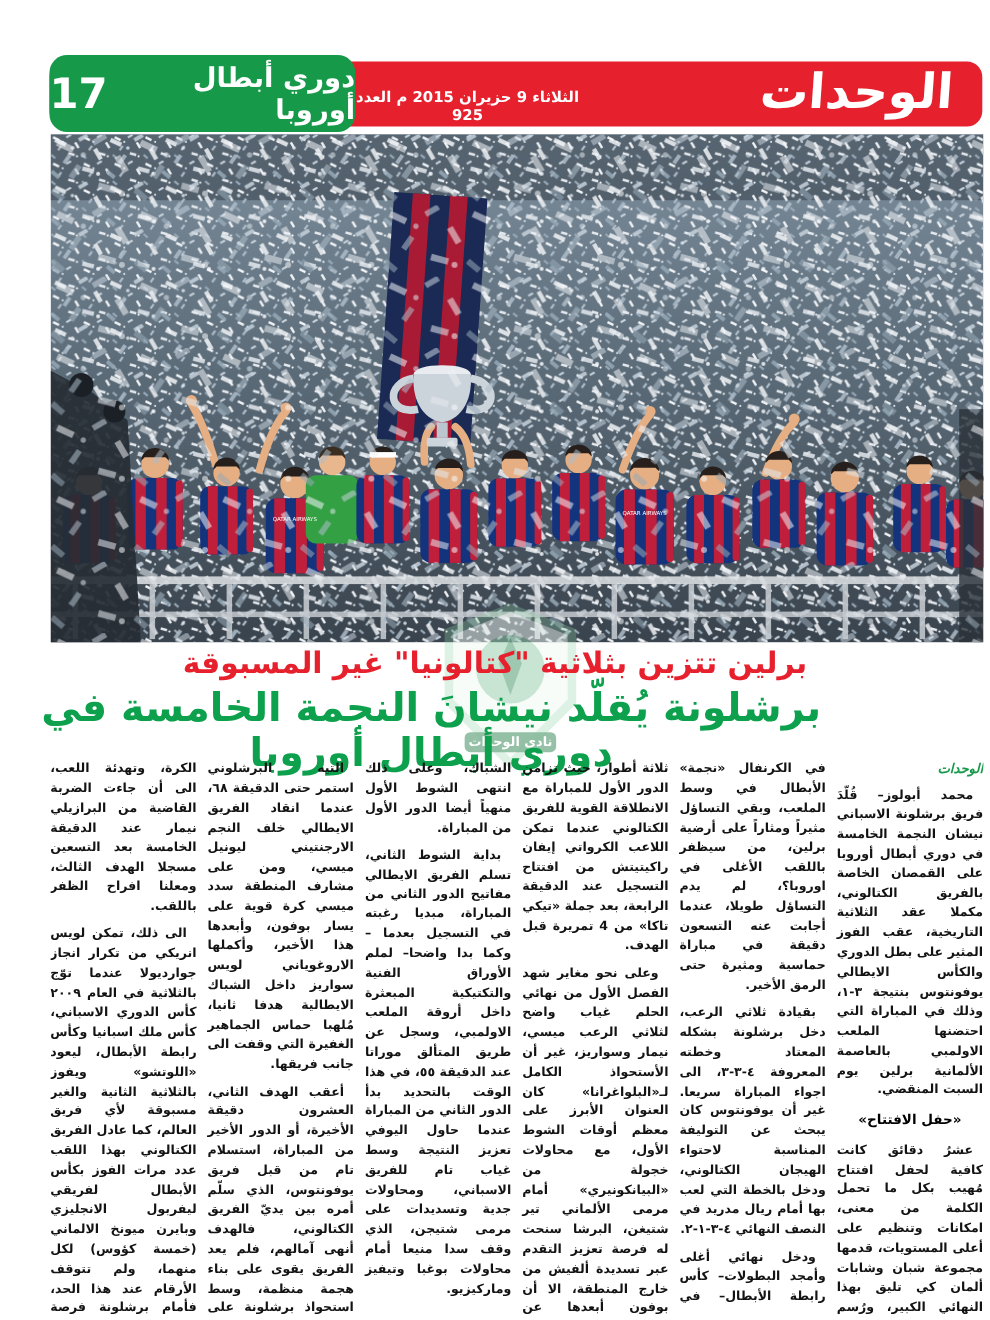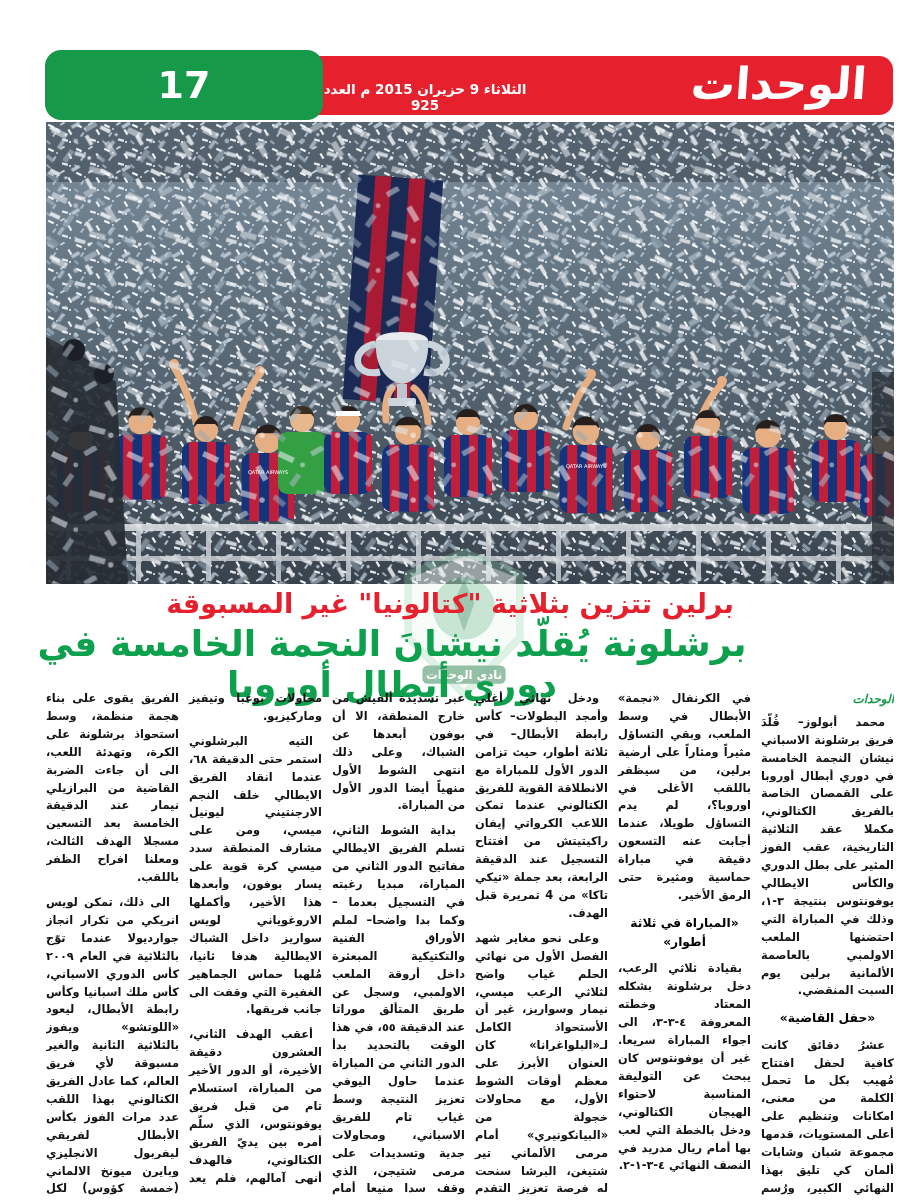--- a/index.html
+++ b/index.html
@@ -35,20 +35,21 @@
 </head>
 <body>
 
 <div class="page">
 
   <div class="banner">
     <div class="brand">الوحدات</div>
     <div class="dateline">الثلاثاء 9 حزيران 2015 م العدد 925</div>
   </div>
   <div class="badge">
+    <span class="t">دوري أبطال أوروبا</span>
     <span class="n">17</span>
   </div>
 
   <svg class="photo" viewBox="0 0 848 462" xmlns="http://www.w3.org/2000/svg">
     <defs>
       <linearGradient id="bgG" x1="0" y1="0" x2="0" y2="1">
         <stop offset="0" stop-color="#7e8f9e"></stop>
           <stop offset=".45" stop-color="#5c6c79"></stop>
           <stop offset="1" stop-color="#39434d"></stop>
       </linearGradient>
@@ -179,23 +180,22 @@
   </svg>
 
   <div class="kicker">برلين تتزين بثلاثية "كتالونيا" غير المسبوقة</div>
   <div class="mainhead">برشلونة يُقلّد نيشانَ النجمة الخامسة في دوري أبطال أوروبا</div>
 
   <div class="bodywrap">
     <div class="flow">
       <div class="source-tag">الوحدات</div>
       <div>
           <p class="p">محمد أبولوز– قُلّدَ فريق برشلونة الاسباني نيشان النجمة الخامسة في دوري أبطال أوروبا على القمصان الخاصة بالفريق الكتالوني، مكملا عقد الثلاثية التاريخية، عقب الفوز المثير على بطل الدوري والكأس الايطالي يوفونتوس بنتيجة ٣-١، وذلك في المباراة التي احتضنها الملعب الاولمبي بالعاصمة الألمانية برلين يوم السبت المنقضي.</p>
-          <p class="h">«حفل القاضية»</p>
+          <p class="h">«حفل الافتتاح»</p>
           <p class="p">عشرُ دقائق كانت كافية لحفل افتتاح مُهيب بكل ما تحمل الكلمة من معنى، امكانات وتنظيم على أعلى المستويات، قدمها مجموعة شبان وشابات ألمان كي تليق بهذا النهائي الكبير، ورُسم في الكرنفال «نجمة» الأبطال في وسط الملعب، وبقي التساؤل مثيراً ومثاراً على أرضية برلين، من سيظفر باللقب الأغلى في اوروبا؟، لم يدم التساؤل طويلا، عندما أجابت عنه التسعون دقيقة في مباراة حماسية ومثيرة حتى الرمق الأخير.</p>
-          <p class="h">«المباراة في ثلاثة أطوار»</p>
           <p class="p">بقيادة ثلاثي الرعب، دخل برشلونة بشكله المعتاد وخطته المعروفة ٤-٣-٣، الى اجواء المباراة سريعا. غير أن يوفونتوس كان يبحث عن التوليفة المناسبة لاحتواء الهيجان الكتالوني، ودخل بالخطة التي لعب بها أمام ريال مدريد في النصف النهائي ٤-٣-١-٢.</p>
           <p class="p">ودخل نهائي أغلى وأمجد البطولات– كأس رابطة الأبطال– في ثلاثة أطوار، حيث تزامن الدور الأول للمباراة مع الانطلاقة القوية للفريق الكتالوني عندما تمكن اللاعب الكرواتي إيفان راكيتيتش من افتتاح التسجيل عند الدقيقة الرابعة، بعد جملة «تيكي تاكا» من 4 تمريرة قبل الهدف.</p>
           <p class="p">وعلى نحو مغاير شهد الفصل الأول من نهائي الحلم غياب واضح لثلاثي الرعب ميسي، نيمار وسواريز، غير أن الأستحواذ الكامل لـ«البلواغرانا» كان العنوان الأبرز على معظم أوقات الشوط الأول، مع محاولات خجولة من «البيانكونيري» أمام مرمى الألماني تير شتيغن، البرشا سنحت له فرصة تعزيز التقدم عبر تسديدة ألفيش من خارج المنطقة، الا أن بوفون أبعدها عن الشباك، وعلى ذلك انتهى الشوط الأول منهياً أيضا الدور الأول من المباراة.</p>
           <p class="p">بداية الشوط الثاني، تسلم الفريق الايطالي مفاتيح الدور الثاني من المباراة، مبديا رغبته في التسجيل بعدما –وكما بدا واضحا– لملم الأوراق الفنية والتكتيكية المبعثرة داخل أروقة الملعب الاولمبي، وسجل عن طريق المتألق موراتا عند الدقيقة ٥٥، في هذا الوقت بالتحديد بدأ الدور الثاني من المباراة عندما حاول اليوفي تعزيز النتيجة وسط غياب تام للفريق الاسباني، ومحاولات جدية وتسديدات على مرمى شتيجن، الذي وقف سدا منيعا أمام محاولات بوغبا وتيفيز وماركيزيو.</p>
           <p class="p">التيه البرشلوني استمر حتى الدقيقة ٦٨، عندما انقاد الفريق الايطالي خلف النجم الارجنتيني ليونيل ميسي، ومن على مشارف المنطقة سدد ميسي كرة قوية على يسار بوفون، وأبعدها هذا الأخير، وأكملها الاروغوياني لويس سواريز داخل الشباك الايطالية هدفا ثانيا، مُلهبا حماس الجماهير الغفيرة التي وقفت الى جانب فريقها.</p>
           <p class="p">أعقب الهدف الثاني، العشرون دقيقة الأخيرة، أو الدور الأخير من المباراة، استسلام تام من قبل فريق يوفونتوس، الذي سلّم أمره بين يديّ الفريق الكتالوني، فالهدف أنهى آمالهم، فلم يعد الفريق يقوى على بناء هجمة منظمة، وسط استحواذ برشلونة على الكرة، وتهدئة اللعب، الى أن جاءت الضربة القاضية من البرازيلي نيمار عند الدقيقة الخامسة بعد التسعين مسجلا الهدف الثالث، ومعلنا افراح الظفر باللقب.</p>
           <p class="p">الى ذلك، تمكن لويس انريكي من تكرار انجاز جوارديولا عندما توّج بالثلاثية في العام ٢٠٠٩ كأس الدوري الاسباني، كأس ملك اسبانيا وكأس رابطة الأبطال، ليعود «اللوتشو» ويفوز بالثلاثية الثانية والغير مسبوقة لأي فريق العالم، كما عادل الفريق الكتالوني بهذا اللقب عدد مرات الفوز بكأس الأبطال لفريقي ليفربول الانجليزي وبايرن ميونخ الالماني (خمسة كؤوس) لكل منهما، ولم تتوقف الأرقام عند هذا الحد، فأمام برشلونة فرصة تحقيق الفوز بسداسية تاريخية ثانية له، بعدما حققها صاحب الثلاثية الأولى جوارديولا في ذات العام.</p>
         </div>
     </div>
   </div>

